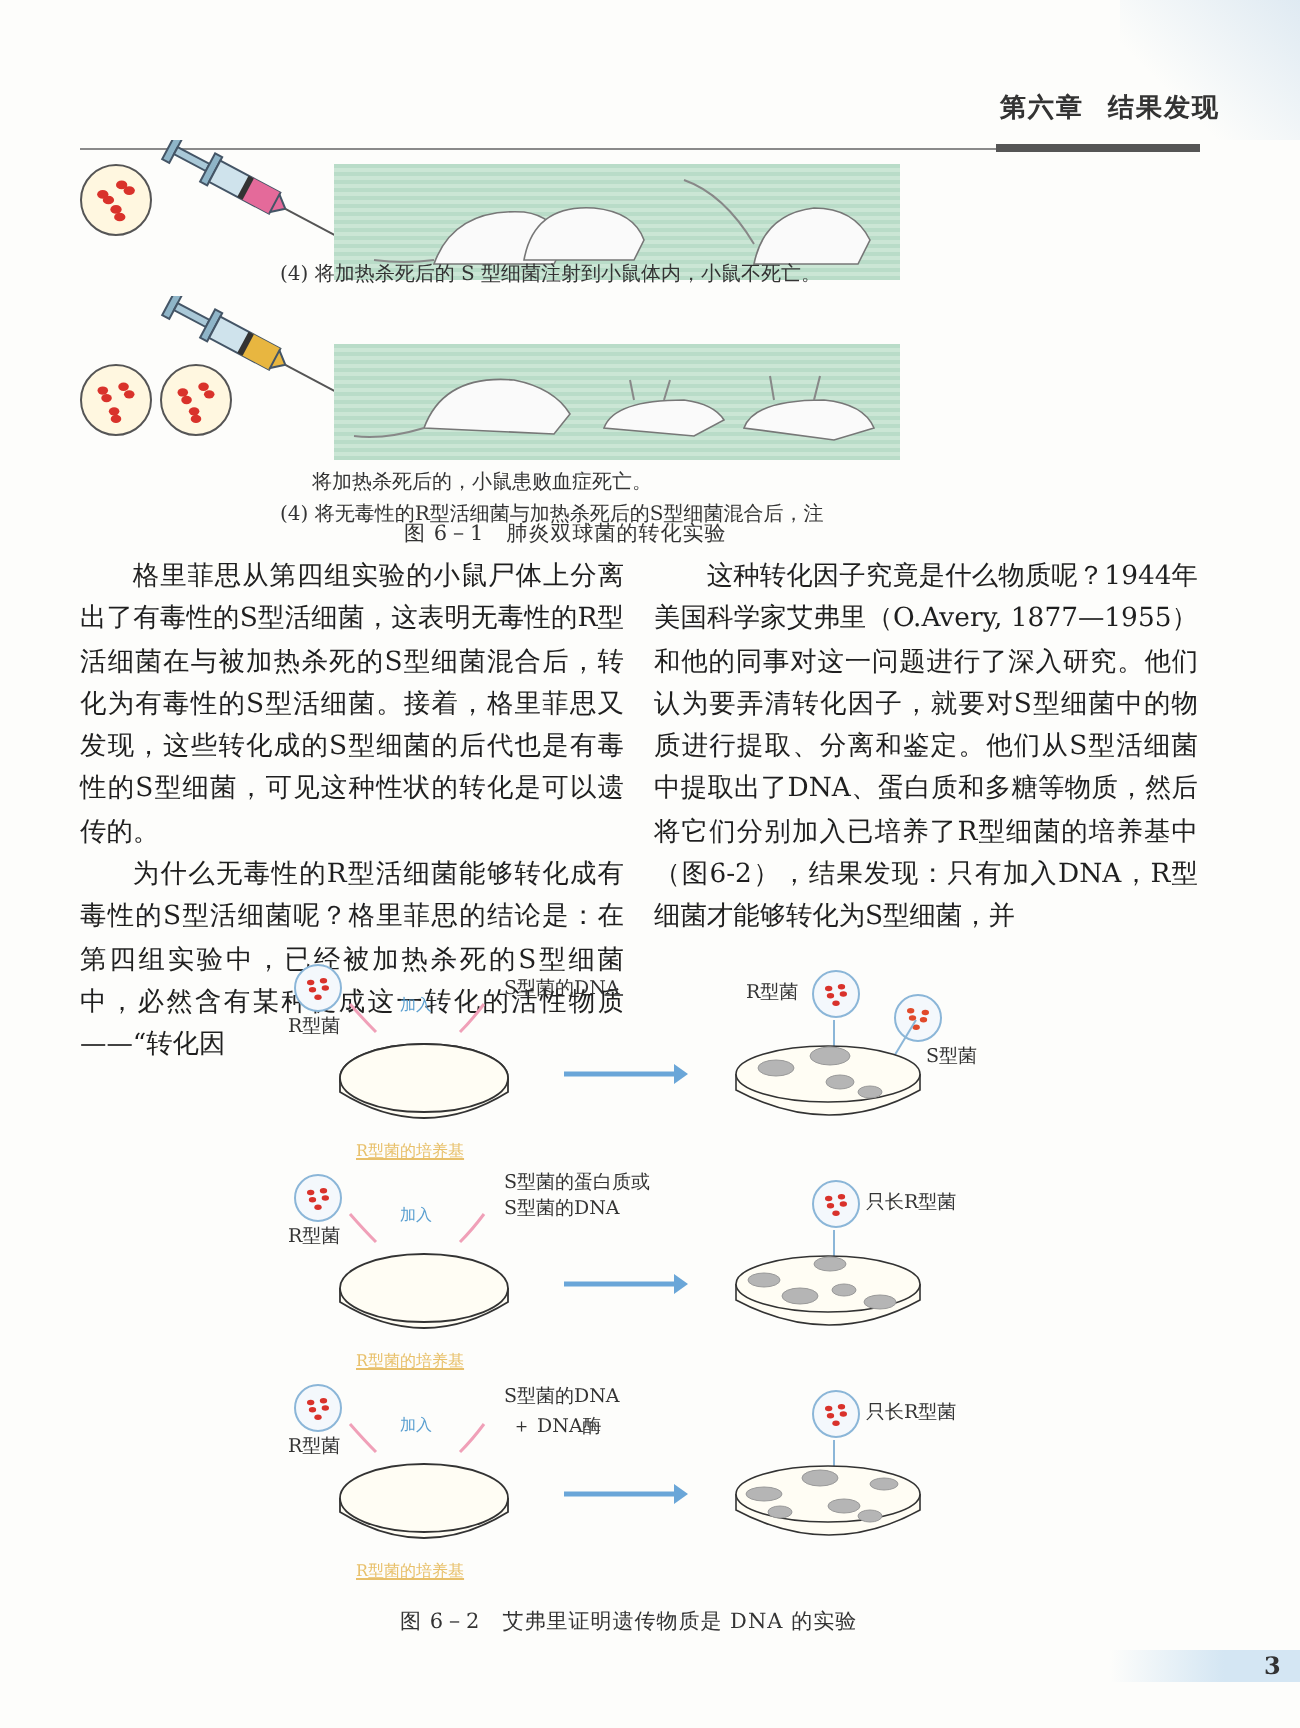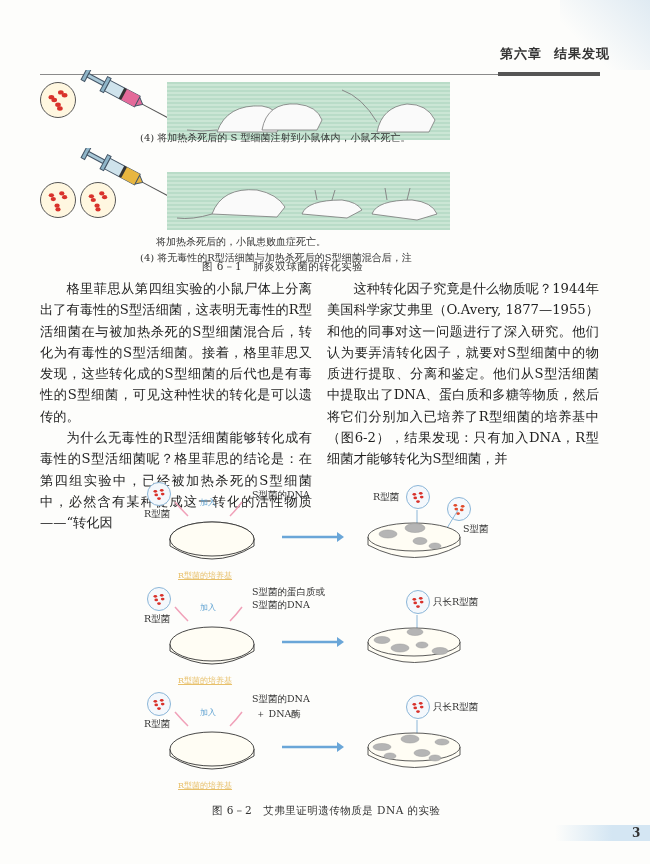--- a/index.html
+++ b/index.html
@@ -351,16 +351,16 @@
           <ellipse cx="50" cy="19" rx="9" ry="4"></ellipse>
         <ellipse cx="82" cy="22" rx="7" ry="3"></ellipse>
           <ellipse cx="30" cy="36" rx="6" ry="3"></ellipse>
         <ellipse cx="62" cy="33" rx="8" ry="3.5"></ellipse>
           <ellipse cx="75" cy="38" rx="6" ry="3"></ellipse>
       </g>
     </svg>
   </div>
 </div>
 
-<div class="fig-caption" style="left:212px;top:804px;">图 6－2　艾弗里证明遗传物质是 DNA 的实验</div>
+<div class="fig-caption" style="left:200px;top:804px;">图 6－2　艾弗里证明遗传物质是 DNA 的实验</div>
 
 <div class="page-num-bg"></div>
 <div class="page-num">3</div>
 
 </body></html>

